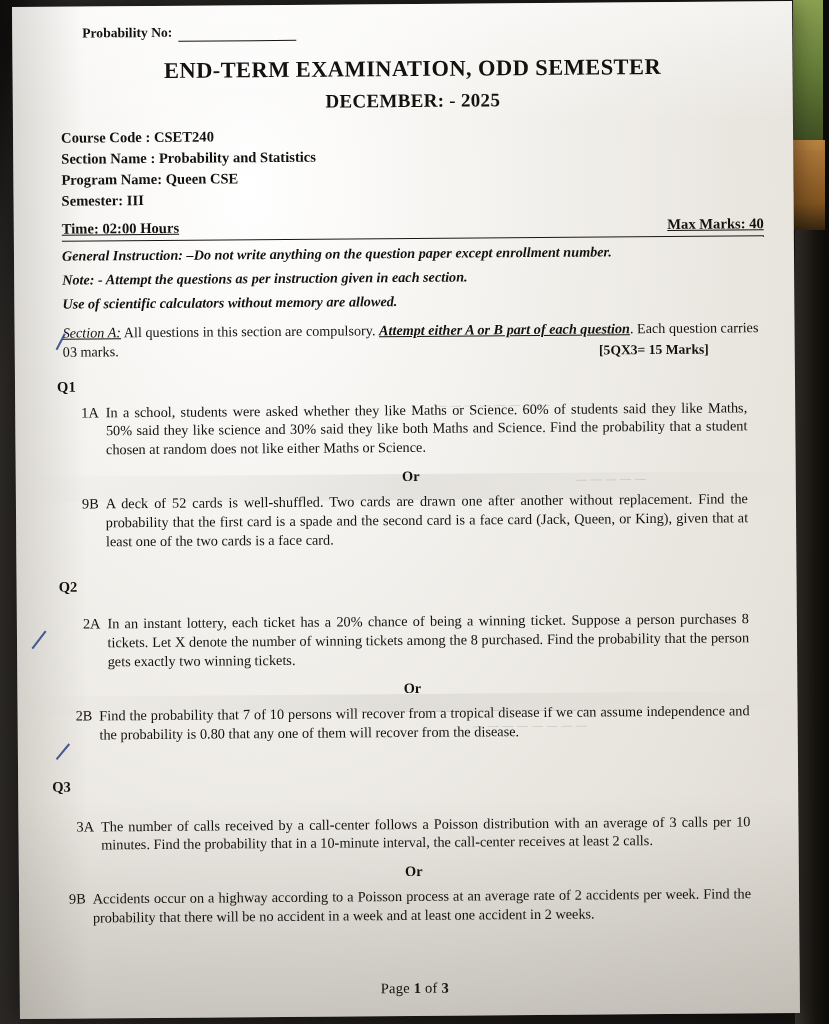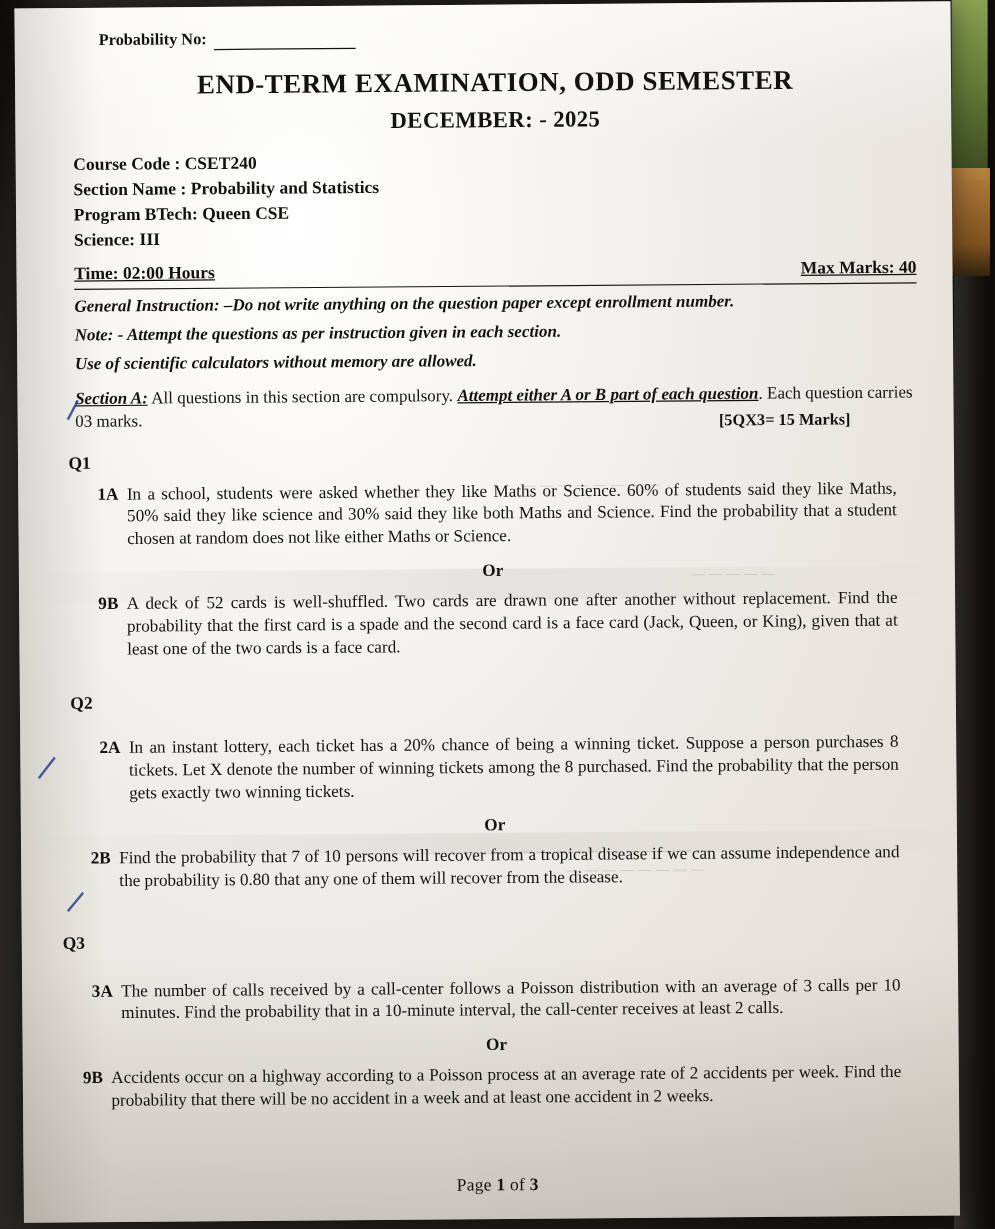--- a/index.html
+++ b/index.html
@@ -141,21 +141,21 @@
     font-weight: bold;
     font-size: 14.2px;
     line-height: 1.35;
   }
   .section-line {
     margin-top: 10px;
     margin-left: 8px;
     font-size: 14.2px;
     line-height: 1.35;
   }
-  .sec-a { font-weight: bold; font-style: italic; text-decoration: underline; }
+  .sec-a { font-weight: normal; font-style: italic; text-decoration: underline; }
   .u-bi { font-weight: bold; font-style: italic; text-decoration: underline; }
   .marks-right {
     text-align: right;
     font-size: 13.6px;
     margin-top: -16px;
     margin-right: 56px;
     font-weight: 600;
   }
   .qgroup { margin-top: 14px; }
   .qnum {
@@ -163,21 +163,21 @@
     font-size: 14.6px;
     margin-left: 2px;
   }
   .qpart {
     display: flex;
     margin-top: 6px;
     margin-left: 26px;
     margin-right: 18px;
   }
   .qlabel {
-    font-weight: bold;
+    font-weight: normal;
     flex: 0 0 auto;
     margin-right: 7px;
     white-space: nowrap;
   }
   .qtext {
     text-align: justify;
     flex: 1 1 auto;
   }
   .or {
     text-align: center;
@@ -242,24 +242,24 @@
       <div class="subtitle">DECEMBER: - 2025</div>
 
       <div class="meta">
         <div>
           <span>Course Code  : </span><span>CSET240</span>
         </div>
         <div>
           <span>Section Name : </span><span>Probability and Statistics</span>
         </div>
         <div>
-          <span>Program BTech: </span><span>Queen CSE</span>
+          <span>Program Name: </span><span>Queen CSE</span>
         </div>
         <div>
-          <span>Science: </span><span>III</span>
+          <span>Semester: </span><span>III</span>
         </div>
       </div>
 
       <div class="time-row">
         <span class="time-label">Time: 02:00 Hours</span>
         <span class="max-marks">Max Marks: 40</span>
       </div>
 
       <div class="instr">General Instruction: –Do not write anything on the question paper except enrollment number.</div>
       <div class="instr">Note: - Attempt the questions as per instruction given in each section.</div>

